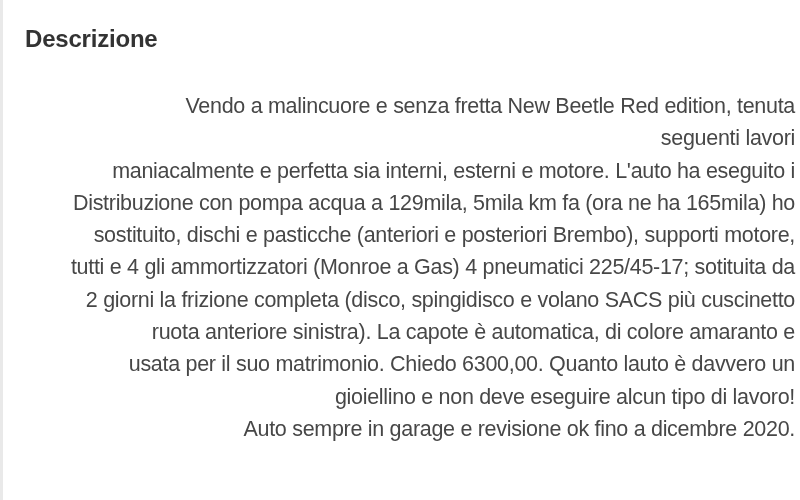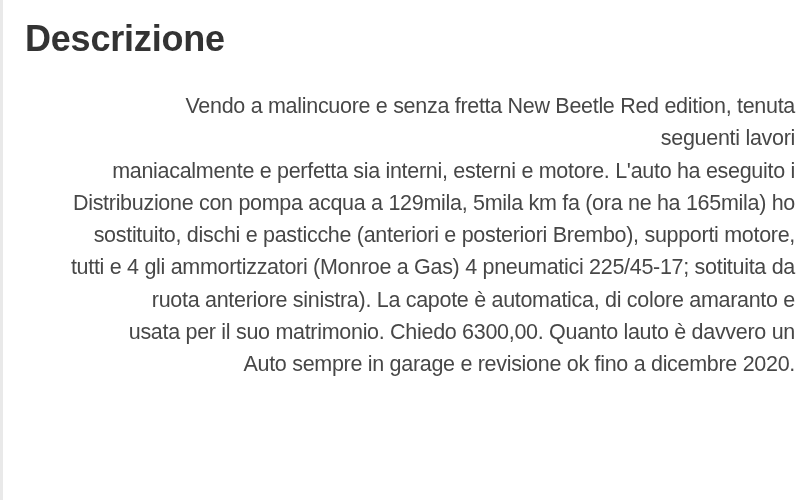--- a/index.html
+++ b/index.html
@@ -20,21 +20,21 @@
     top: 0;
     width: 3px;
     height: 500px;
     background: var(--left-edge-strip, #e9e9e9);
   }
   .section-title {
     margin: 0;
     position: absolute;
     left: 25px;
     top: 22px;
-    font-size: 36px;
+    font-size: 24px;
     line-height: 33px;
     font-weight: 700;
     color: var(--title, #333333);
     letter-spacing: -0.2px;
   }
   .description-body {
     position: absolute;
     left: 25px;
     top: 90px;
     width: 770px;
@@ -55,16 +55,18 @@
 
 <h2 class="section-title">Descrizione</h2>
 
 <div class="description-body">
     <div class="description-line">Vendo a malincuore e senza fretta New Beetle Red edition, tenuta</div>
     <div class="description-line">seguenti lavori</div>
     <div class="description-line">maniacalmente e perfetta sia interni, esterni e motore. L'auto ha eseguito i</div>
     <div class="description-line">Distribuzione con pompa acqua a 129mila, 5mila km fa (ora ne ha 165mila) ho</div>
     <div class="description-line">sostituito, dischi e pasticche (anteriori e posteriori Brembo), supporti motore,</div>
     <div class="description-line">tutti e 4 gli ammortizzatori (Monroe a Gas) 4 pneumatici 225/45-17; sotituita da</div>
+    <div class="description-line">2 giorni la frizione completa (disco, spingidisco e volano SACS più cuscinetto</div>
     <div class="description-line">ruota anteriore sinistra). La capote è automatica, di colore amaranto e</div>
     <div class="description-line">usata per il suo matrimonio. Chiedo 6300,00. Quanto lauto è davvero un</div>
+    <div class="description-line">gioiellino e non deve eseguire alcun tipo di lavoro!</div>
     <div class="description-line">Auto sempre in garage e revisione ok fino a dicembre 2020.</div>
   </div>
 
 </body></html>

